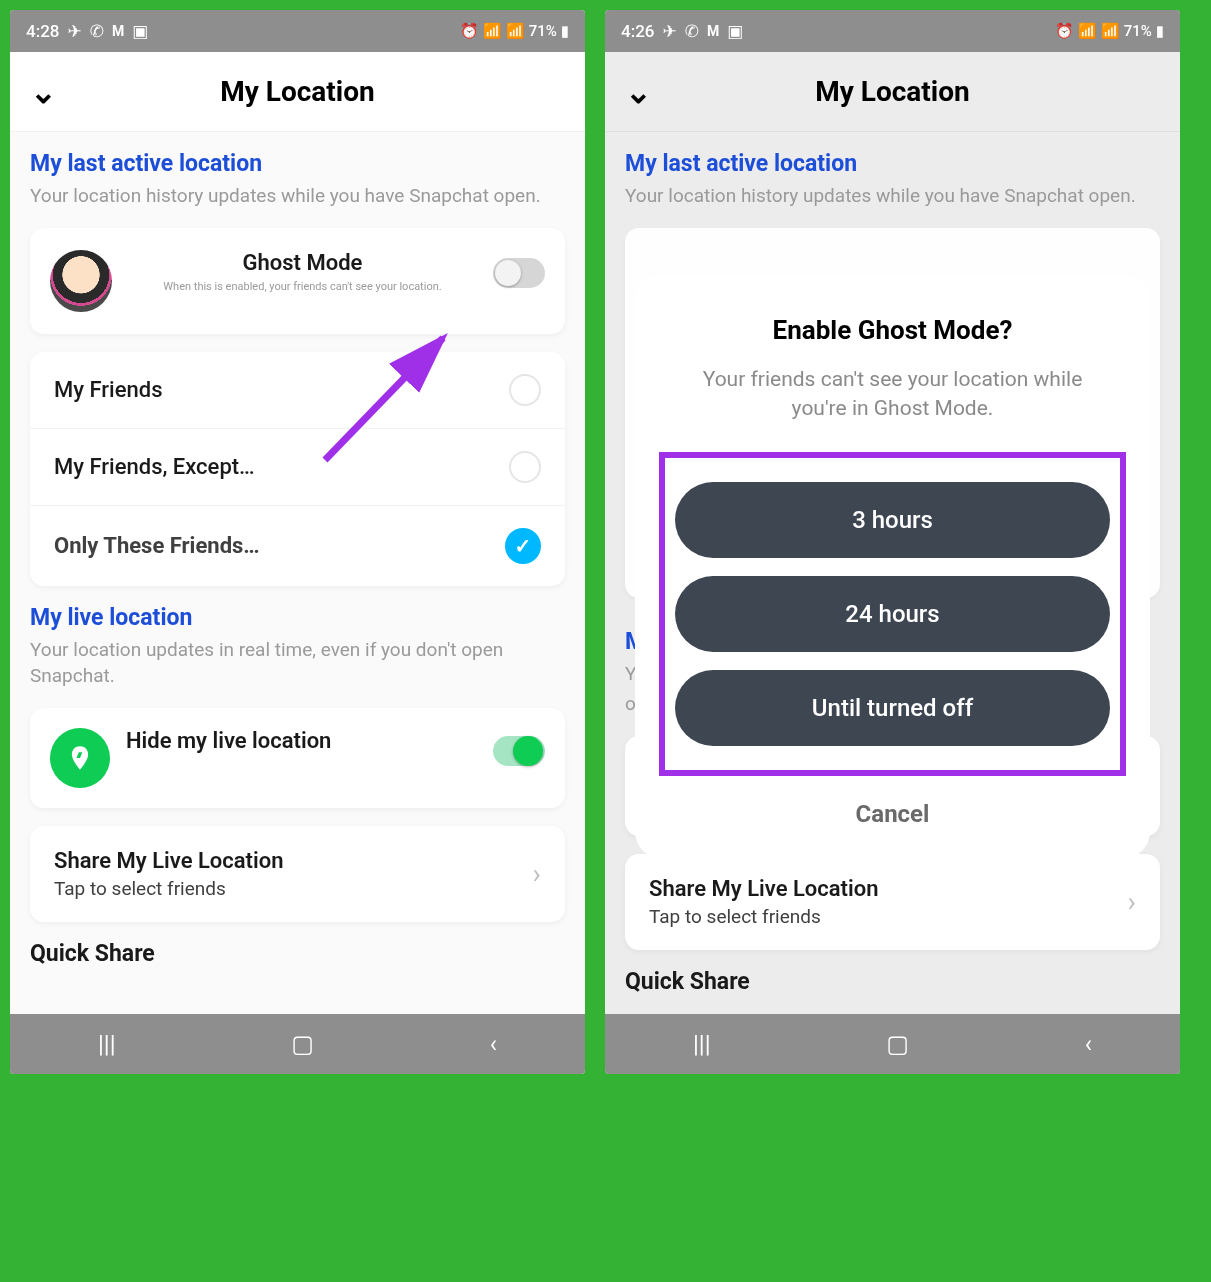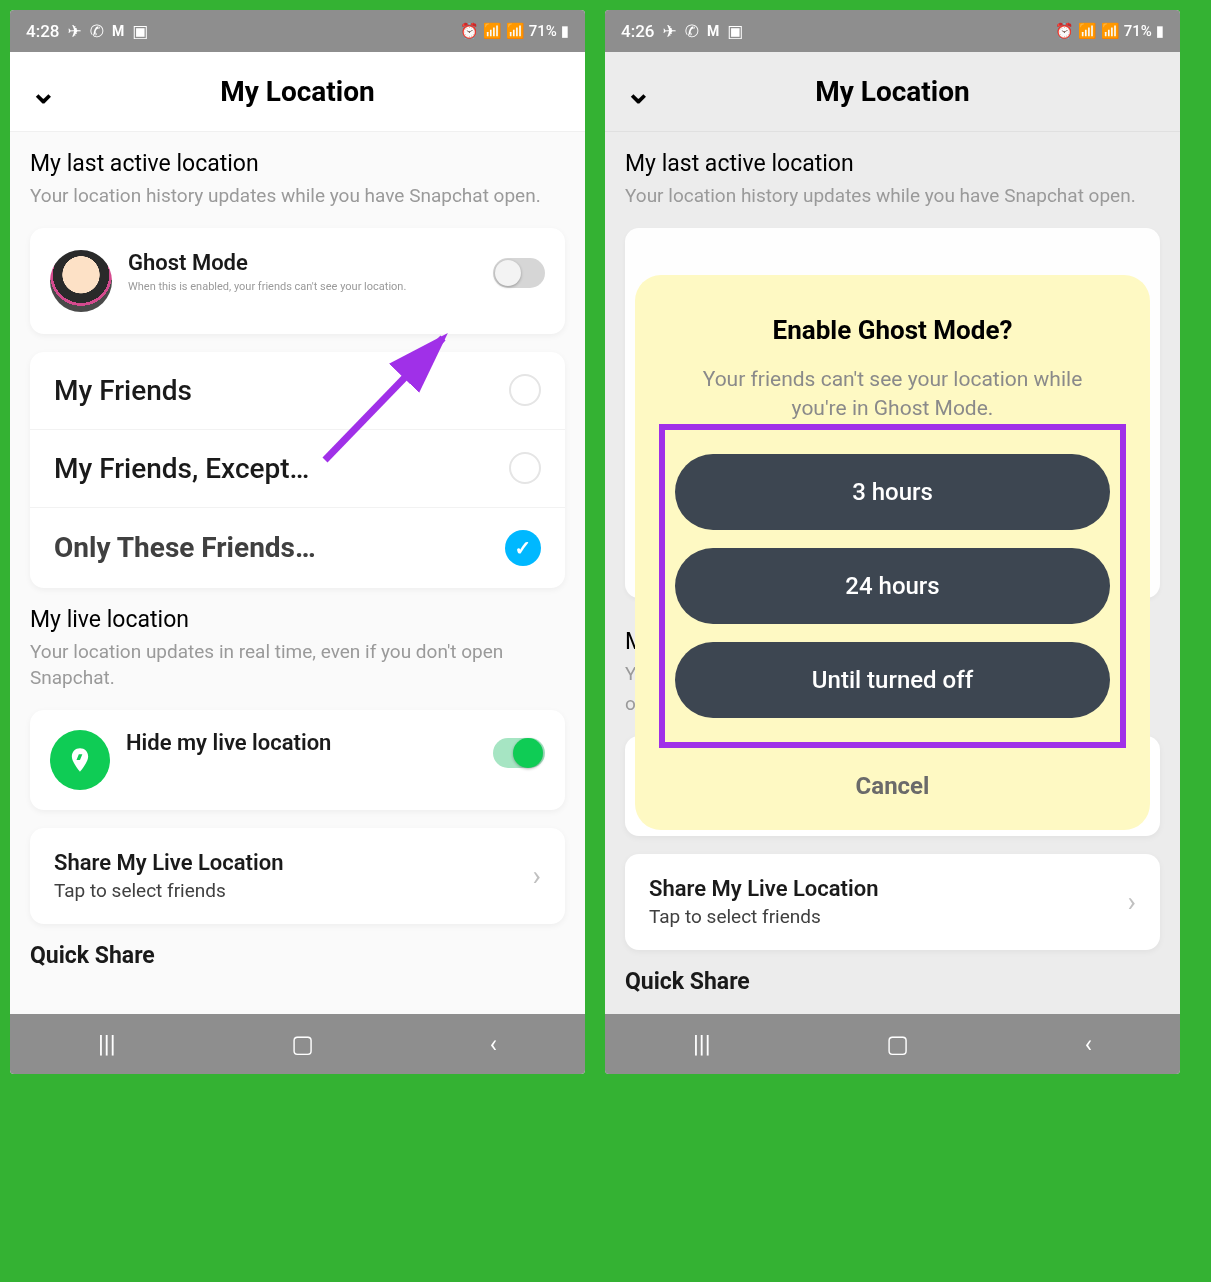--- a/index.html
+++ b/index.html
@@ -5,51 +5,51 @@
 * { box-sizing: border-box; margin: 0; padding: 0; font-family: -apple-system, BlinkMacSystemFont, 'Segoe UI', Roboto, Helvetica, Arial, sans-serif; }
 body { background: #34b233; padding: 10px; display: flex; gap: 20px; }
 .phone { width: 575px; height: 1064px; background: #fff; border-radius: 4px; overflow: hidden; position: relative; display: flex; flex-direction: column; }
 .status-bar { height: 42px; background: #8e8e8e; display: flex; align-items: center; justify-content: space-between; padding: 0 16px; color: #fff; font-size: 17px; font-weight: 500; }
 .status-left { display: flex; align-items: center; gap: 8px; }
 .status-right { display: flex; align-items: center; gap: 4px; font-size: 15px; }
 .header { height: 80px; display: flex; align-items: center; padding: 0 20px; border-bottom: 1px solid #f0f0f0; position: relative; }
 .back-chevron { font-size: 32px; font-weight: bold; }
 .header-title { position: absolute; left: 50%; transform: translateX(-50%); font-size: 28px; font-weight: 700; }
 .content { flex: 1; background: #fafafa; overflow-y: hidden; padding: 18px 20px 0; }
-.section-title { font-size: 23px; font-weight: 400; color: #000000; margin-bottom: 6px; }
+.section-title { font-size: 23px; font-weight: 700; color: #1d4ed8; margin-bottom: 6px; }
 .section-sub { font-size: 19px; color: #9a9a9a; line-height: 1.4; margin-bottom: 18px; }
 .card { background: #fff; border-radius: 14px; box-shadow: 0 2px 6px rgba(0,0,0,0.05); margin-bottom: 18px; }
-.ghost-row { display: flex; align-items: flex-start; padding: 22px 20px; gap: 16px; }
+.ghost-row { display: flex; align-items: flex-start; padding: 22px 20px; gap: 16px; text-align: center; }
 .bitmoji { width: 62px; height: 62px; border-radius: 50%; background: radial-gradient(circle at 50% 40%, #fde1c6 38%, #2a2a2a 39% 58%, #d44a8e 58% 64%, #4a4a4a 64%); flex-shrink: 0; }
 .ghost-text { flex: 1; }
 .ghost-title { font-size: 22px; font-weight: 600; color: #1a1a1a; margin-bottom: 4px; }
 .ghost-sub { font-size: 11px; color: #9a9a9a; line-height: 1.4; }
 .toggle { width: 52px; height: 30px; border-radius: 15px; background: #d6d6d6; position: relative; flex-shrink: 0; margin-top: 8px; }
 .toggle-knob { position: absolute; width: 26px; height: 26px; border-radius: 50%; background: #f3f3f3; top: 2px; left: 2px; box-shadow: 0 1px 3px rgba(0,0,0,0.3); }
 .toggle.on-green { background: #a6e5c3; }
 .toggle.on-green .toggle-knob { left: auto; right: 2px; background: #0fcc55; width: 30px; height: 30px; top: 0; }
 .radio-row { display: flex; align-items: center; justify-content: space-between; padding: 22px 24px; border-bottom: 1px solid #f2f2f2; }
 .radio-row:last-child { border-bottom: none; }
-.radio-label { font-size: 28px; color: #1a1a1a; font-weight: 500; }
+.radio-label { font-size: 22px; color: #1a1a1a; font-weight: 500; }
 .radio-label.selected { color: #404040; font-weight: 700; }
 .radio-circle { width: 32px; height: 32px; border-radius: 50%; border: 2px solid #e5e5e5; }
 .radio-check { width: 36px; height: 36px; border-radius: 50%; background: #00b8ff; display: flex; align-items: center; justify-content: center; color: #fff; font-size: 20px; font-weight: bold; }
 .live-row { display: flex; align-items: flex-start; padding: 20px; gap: 16px; }
 .live-icon { width: 60px; height: 60px; border-radius: 50%; background: #0fcc55; display: flex; align-items: center; justify-content: center; flex-shrink: 0; }
 .share-row { display: flex; align-items: center; justify-content: space-between; padding: 22px 24px; }
 .share-text { flex: 1; }
 .share-title { font-size: 22px; font-weight: 600; color: #1a1a1a; margin-bottom: 4px; }
 .share-sub { font-size: 19px; color: #404040; }
 .chevron-right { font-size: 28px; color: #c0c0c0; }
 .nav-bar { height: 60px; background: #8e8e8e; display: flex; align-items: center; justify-content: space-around; }
 .nav-btn { color: #fff; font-size: 24px; }
 .arrow-annotation { position: absolute; pointer-events: none; }
-.modal { position: absolute; left: 30px; right: 30px; top: 265px; background: #fef9c3; border-radius: 26px; padding: 40px 24px 30px; z-index: 10; }
+.modal { position: absolute; left: 30px; right: 30px; top: 265px; background: #ffffff; border-radius: 26px; padding: 40px 24px 30px; z-index: 10; }
 .modal-title { font-size: 26px; font-weight: 700; text-align: center; margin-bottom: 20px; }
-.modal-sub { font-size: 21px; color: #8a8a8a; text-align: center; line-height: 1.4; padding: 0 20px; }
+.modal-sub { font-size: 21px; color: #8a8a8a; text-align: center; line-height: 1.4; margin-bottom: 28px; padding: 0 20px; }
 .modal-buttons { border: 6px solid #a030e8; padding: 24px 10px; display: flex; flex-direction: column; gap: 18px; }
 .modal-btn { background: #3d4651; color: #fff; font-size: 24px; font-weight: 500; padding: 24px; border-radius: 40px; text-align: center; }
 .modal-cancel { text-align: center; font-size: 24px; font-weight: 700; color: #6a6a6a; margin-top: 24px; }
 .cut-off { font-size: 23px; font-weight: 700; color: #1a1a1a; margin-top: 8px; }
 </style>
 </head>
 <body>
 
 <div class="phone">
   <div class="status-bar">

